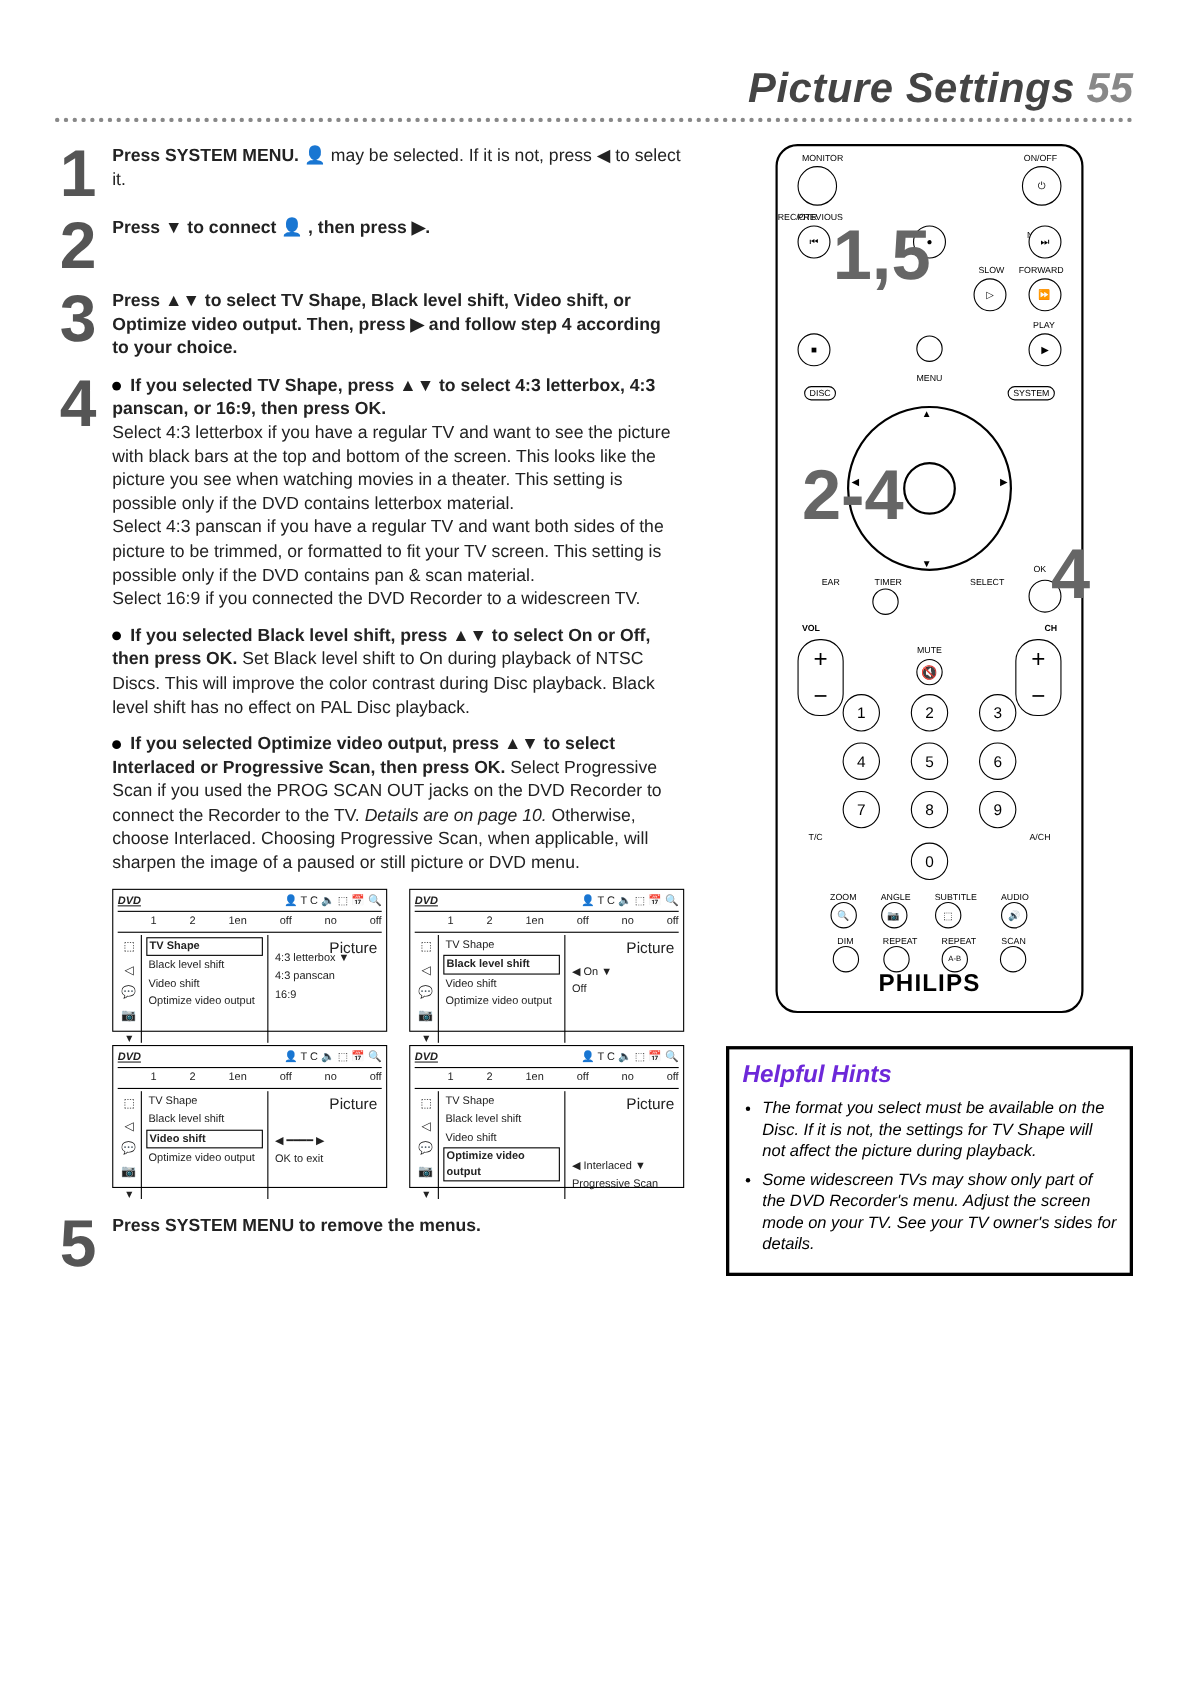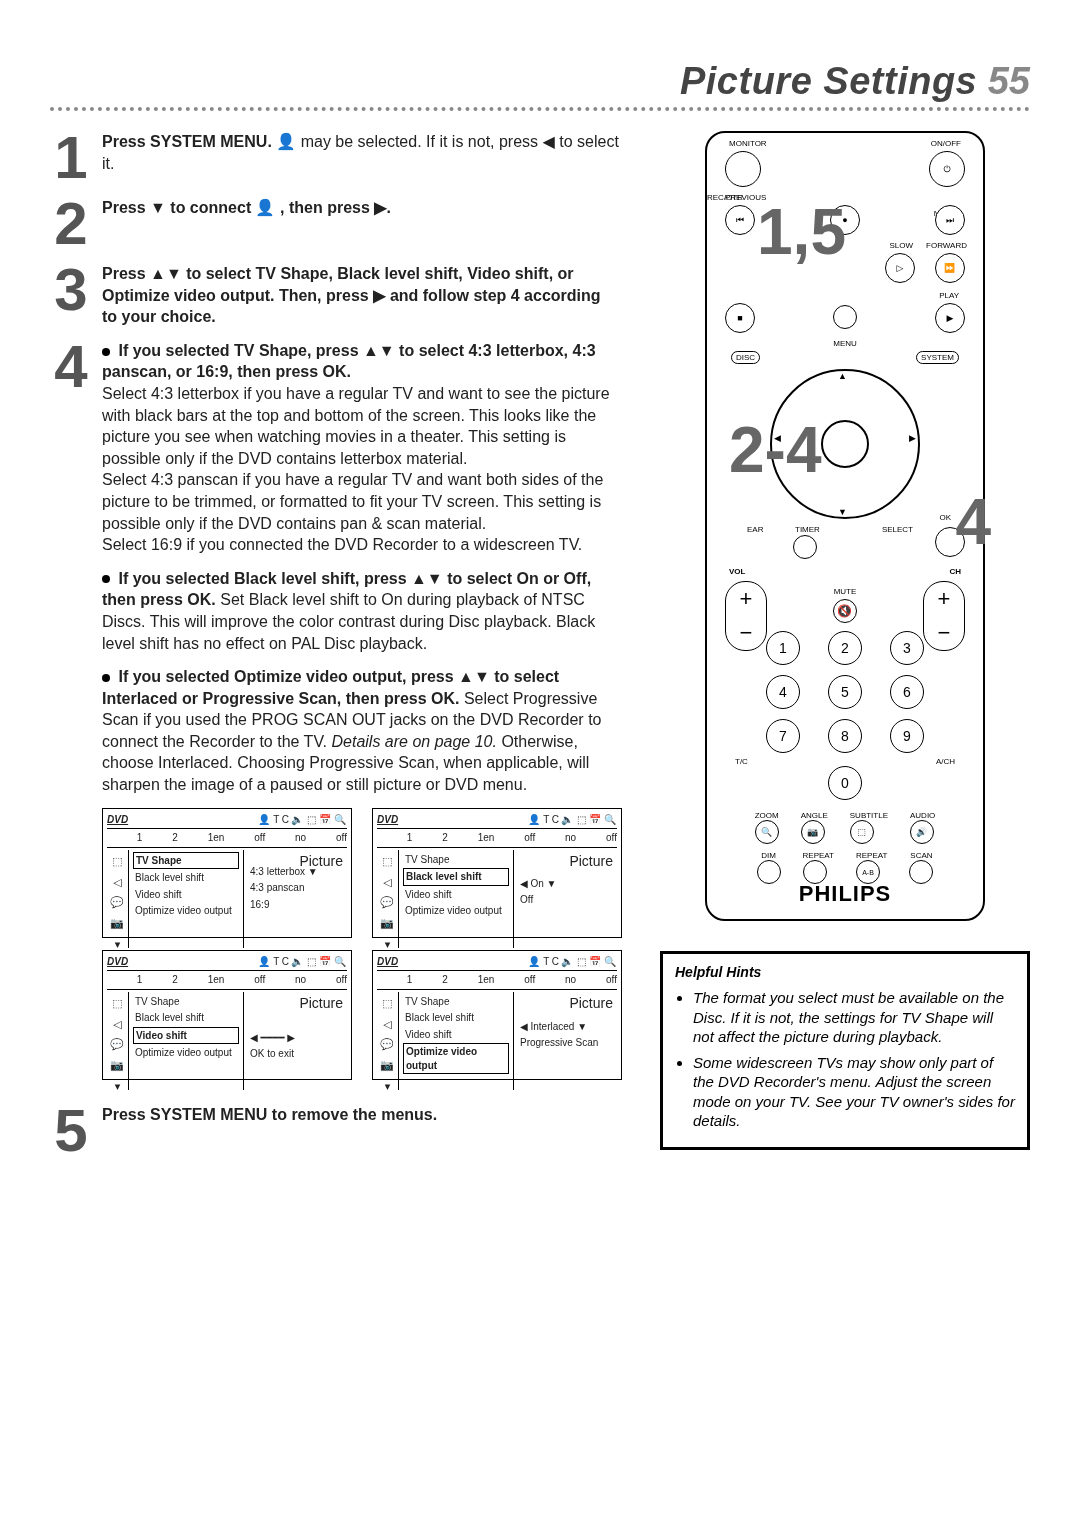--- a/index.html
+++ b/index.html
@@ -114,21 +114,21 @@
   .numpad .row { display:flex; justify-content:center; gap:28px; margin-bottom:10px; }
   .numpad .n { width:34px; height:34px; border:1.5px solid #000; border-radius:50%; display:flex; align-items:center; justify-content:center; font-size:14px; }
   .bottomrow { position:absolute; display:flex; justify-content:center; gap:22px; left:0; right:0; }
   .hints {
     border: 3px solid #000;
     padding: 10px 12px;
     margin-top: 30px;
     font-size: 15px;
     font-style: italic;
   }
-  .hints h3 { font-style: italic; font-size:14px; margin-bottom:8px; color:#000000; }
+  .hints h3 { font-style: italic; font-size:22px; margin-bottom:8px; color:#6d28d9; }
   .hints ul { list-style: disc; padding-left: 18px; }
   .hints li { margin-bottom:6px; line-height:1.3; }
 </style>
 </head>
 <body>
 
 <div class="header">
   <span class="title">Picture Settings</span>
   <span class="pagenum">55</span>
 </div>
@@ -303,21 +303,21 @@
                   <span>▾</span>
                 </div>
               <div class="menucol">
                 <div class="item">TV Shape</div>
                 <div class="item">Black level shift</div>
                 <div class="item">Video shift</div>
                 <div class="item hl">Optimize video output</div>
               </div>
               <div class="valcol">
                 <div class="pictlabel">Picture</div>
-                <div class="item" style="margin-top:25px">◀ <span>Interlaced    ▼</span></div>
+                <div class="item" style="margin-top:59px">◀ <span>Interlaced    ▼</span></div>
                 <div class="item">Progressive Scan</div>
               </div>
             </div>
           </div>
         </div>
       </div>
     </div>
 
     <div class="step" style="margin-top:24px">
       <div class="stepnum">5</div>

